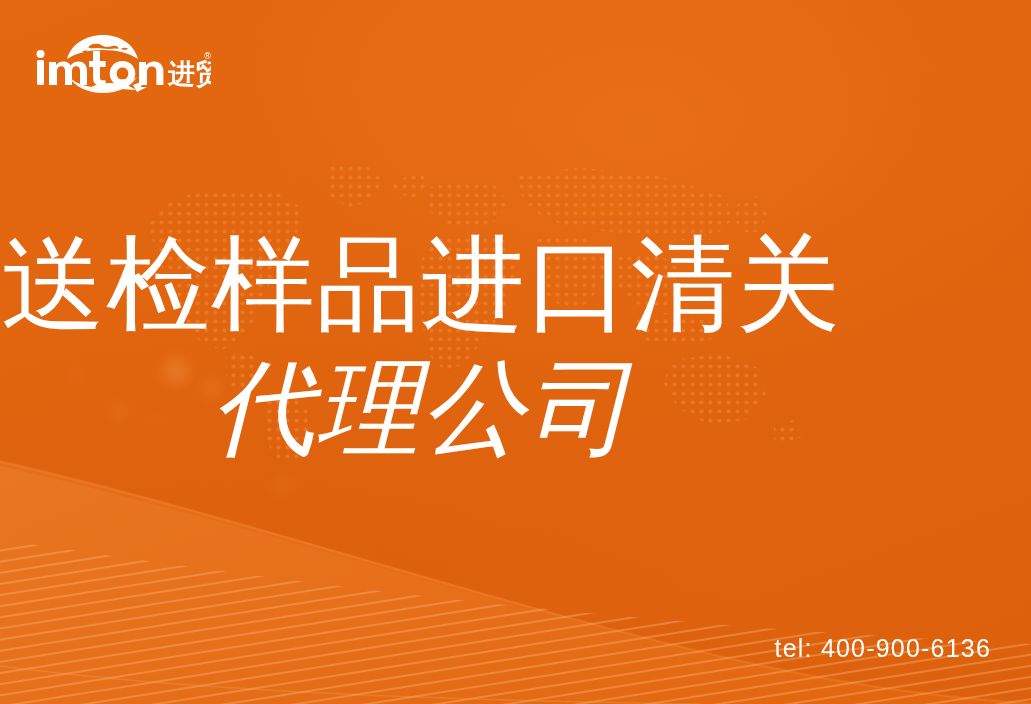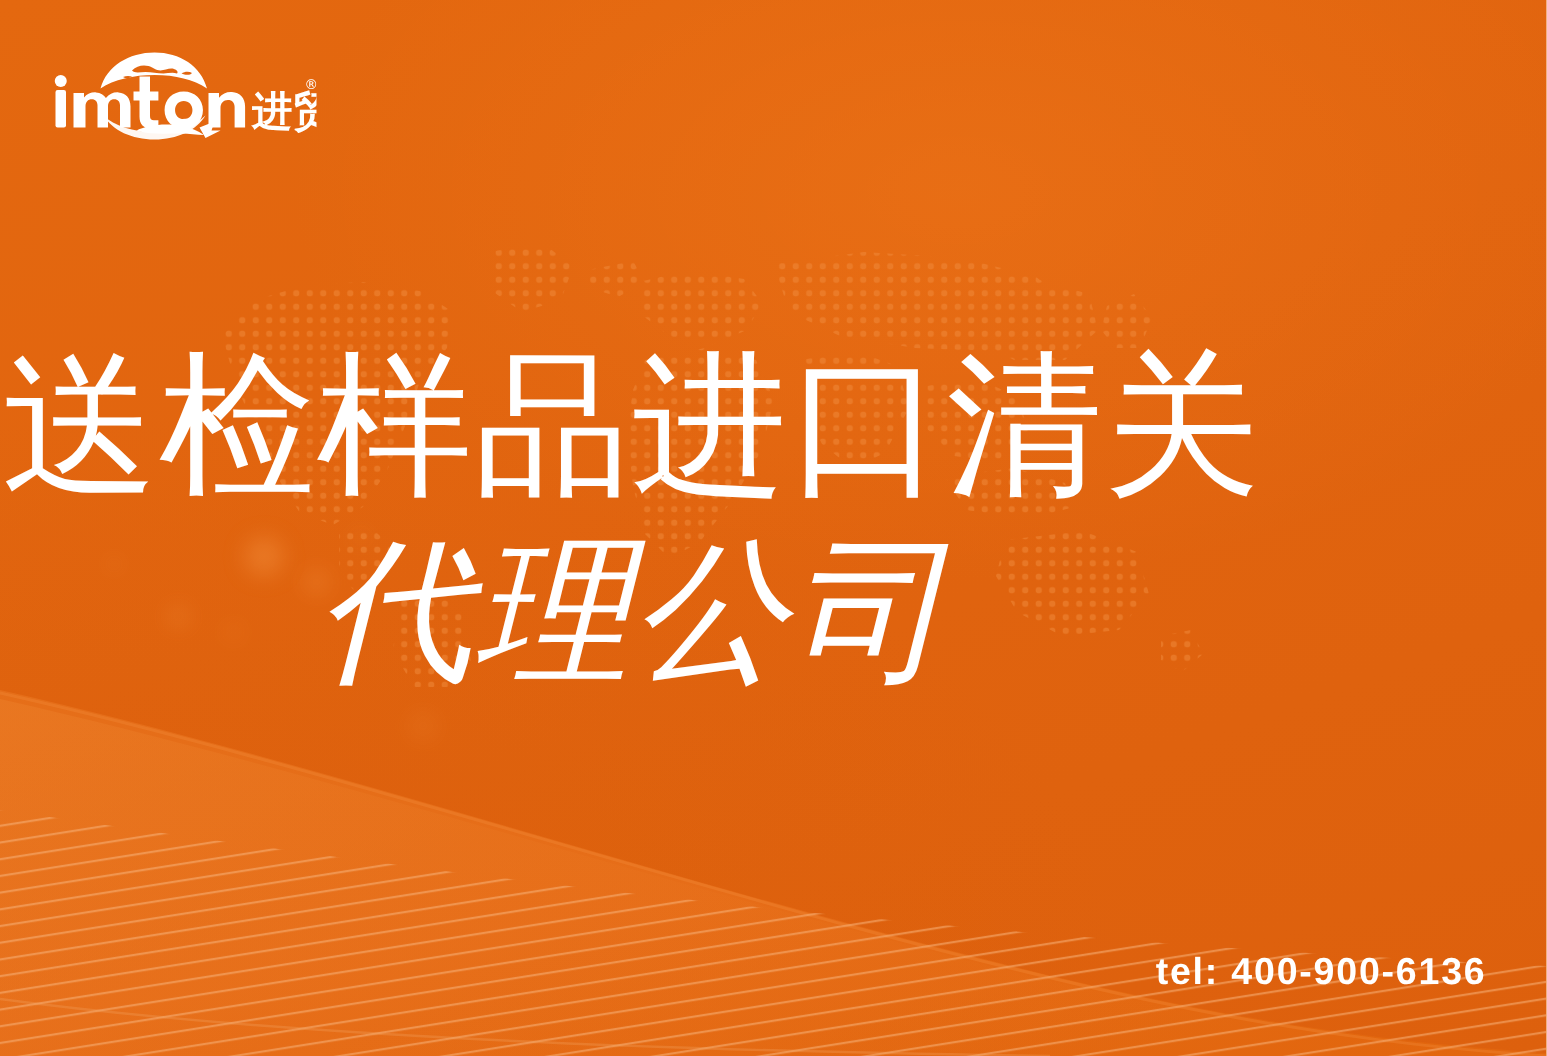--- a/index.html
+++ b/index.html
@@ -97,21 +97,21 @@
   .headline .l2 { display: block; font-style: italic; }
 
   
   .tel {
     position: absolute;
     right: 40px;
     top: 634px;
     color: #ffffff;
     font-size: 25px;
     letter-spacing: 1.2px;
-    font-weight: 700;
+    font-weight: 400;
     white-space: nowrap;
   }
 </style>
 </head>
 <body>
 
 <div id="banner">
 
   <div class="bg-wash"></div>
 

